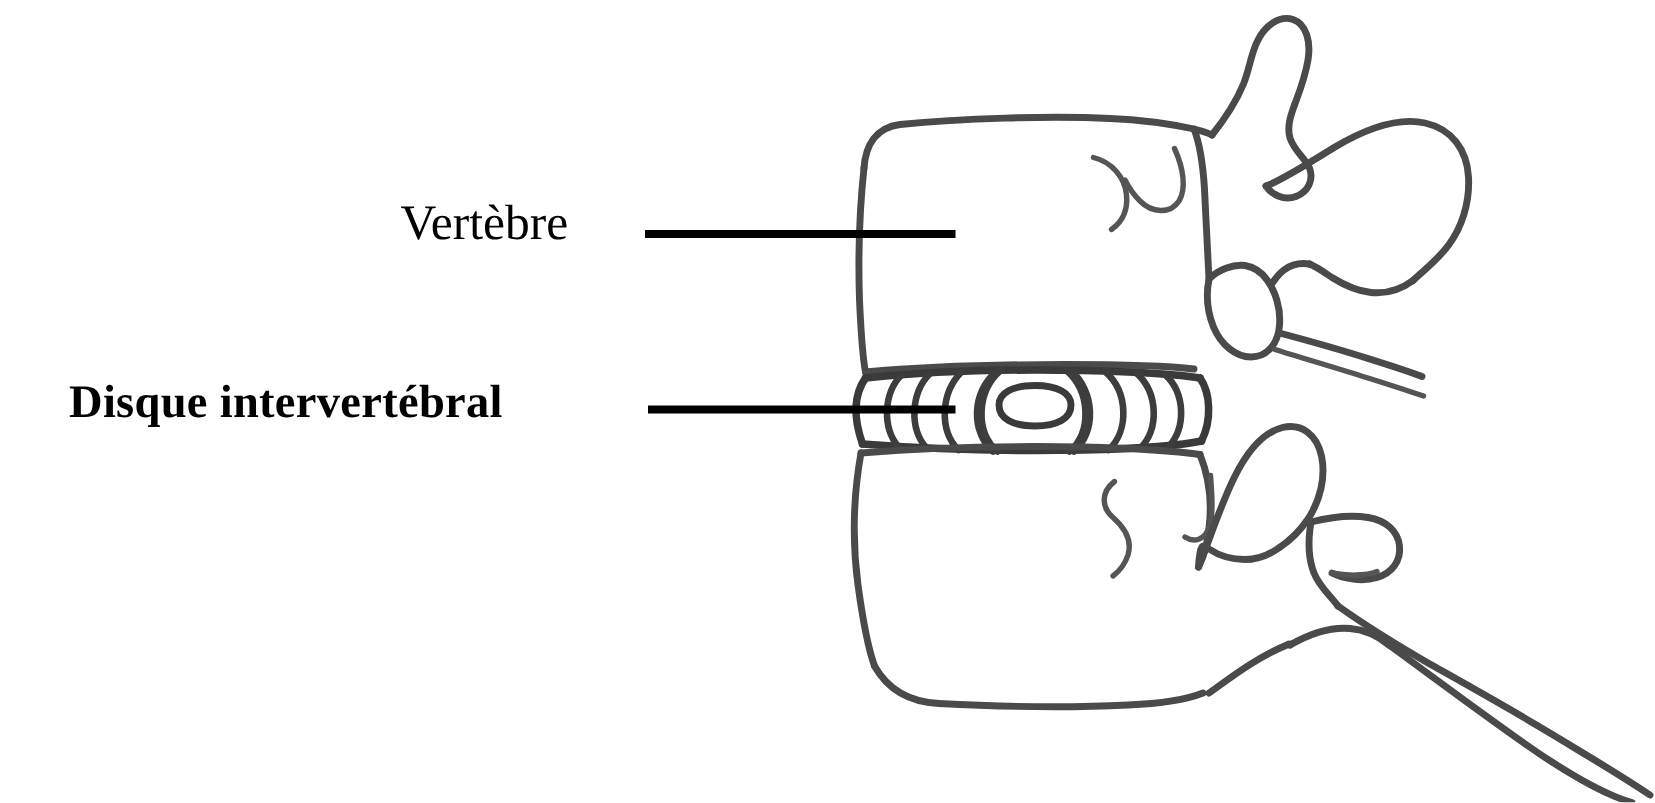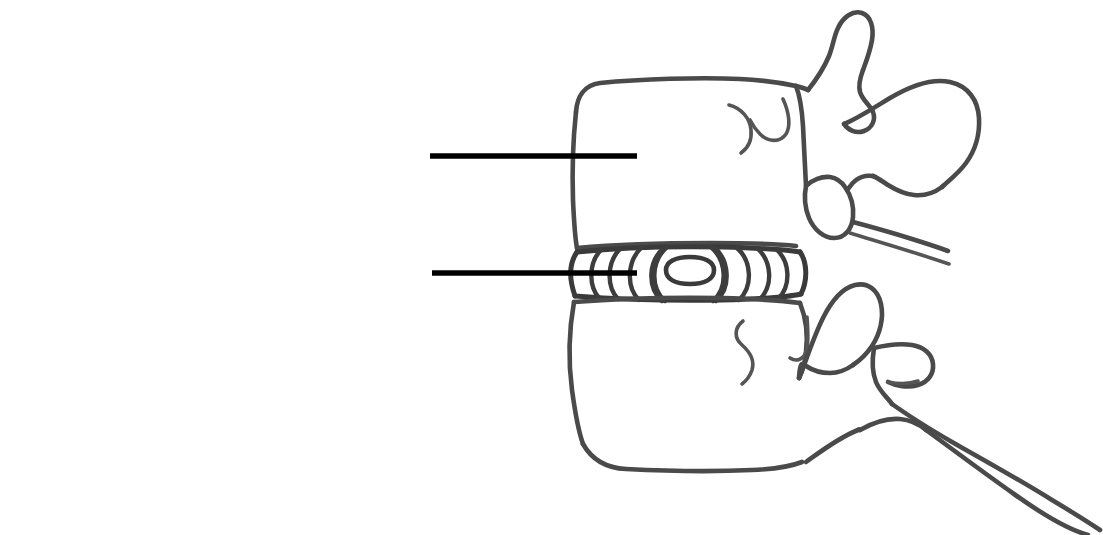--- a/index.html
+++ b/index.html
@@ -251,15 +251,17 @@
                C 1042 514, 1070 530, 1088 535"></path>
       <path class="anat-stroke" d="M 806 462
                C 820 452, 838 438, 858 430
                C 859 429, 860 429, 860 430"></path>
     </g>
 
     <line class="leader-line" x1="430" y1="156" x2="637" y2="156"></line>
     <line class="leader-line" x1="432" y1="273" x2="637" y2="273"></line>
   </svg>
 
-
+  <div class="label" id="label-vertebre">Vertèbre</div>
+
+  <div class="label" id="label-disque">Disque intervertébral</div>
 
 </div>
 
 </body></html>

